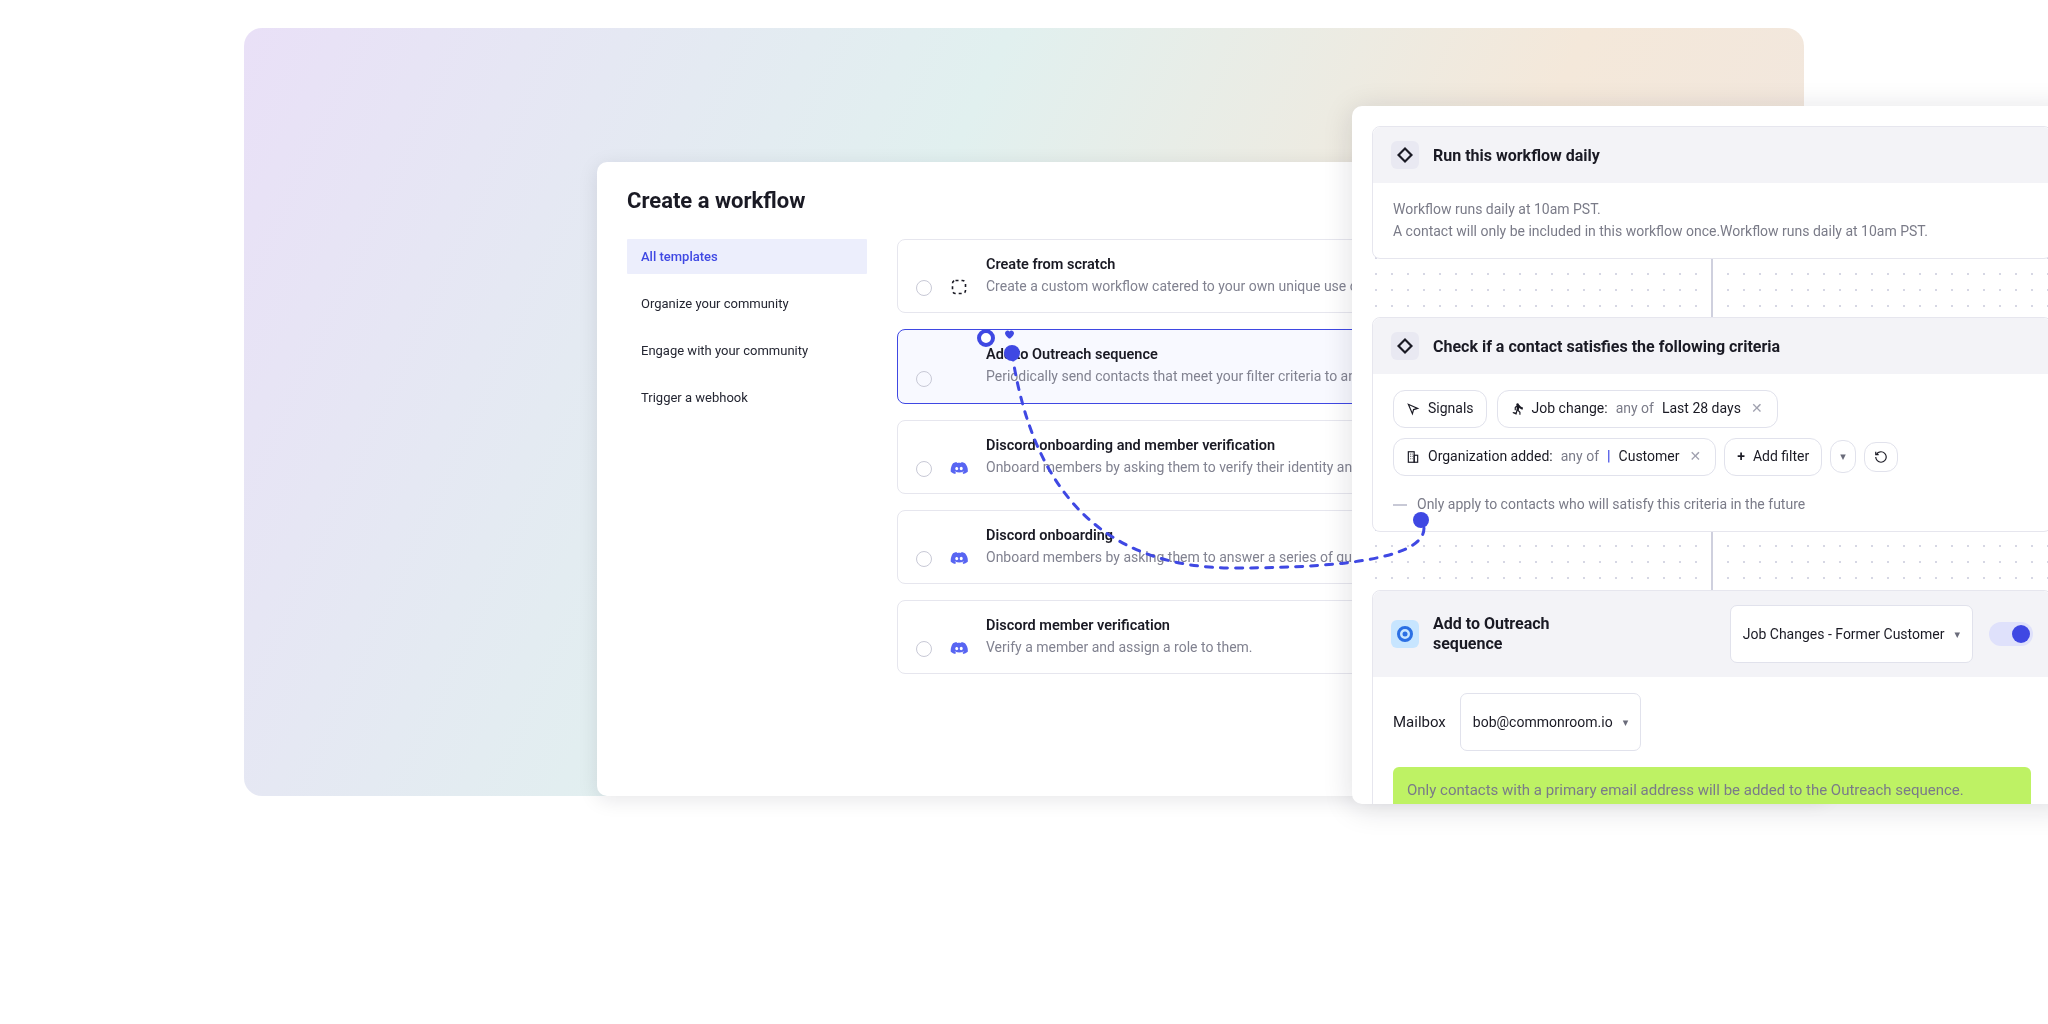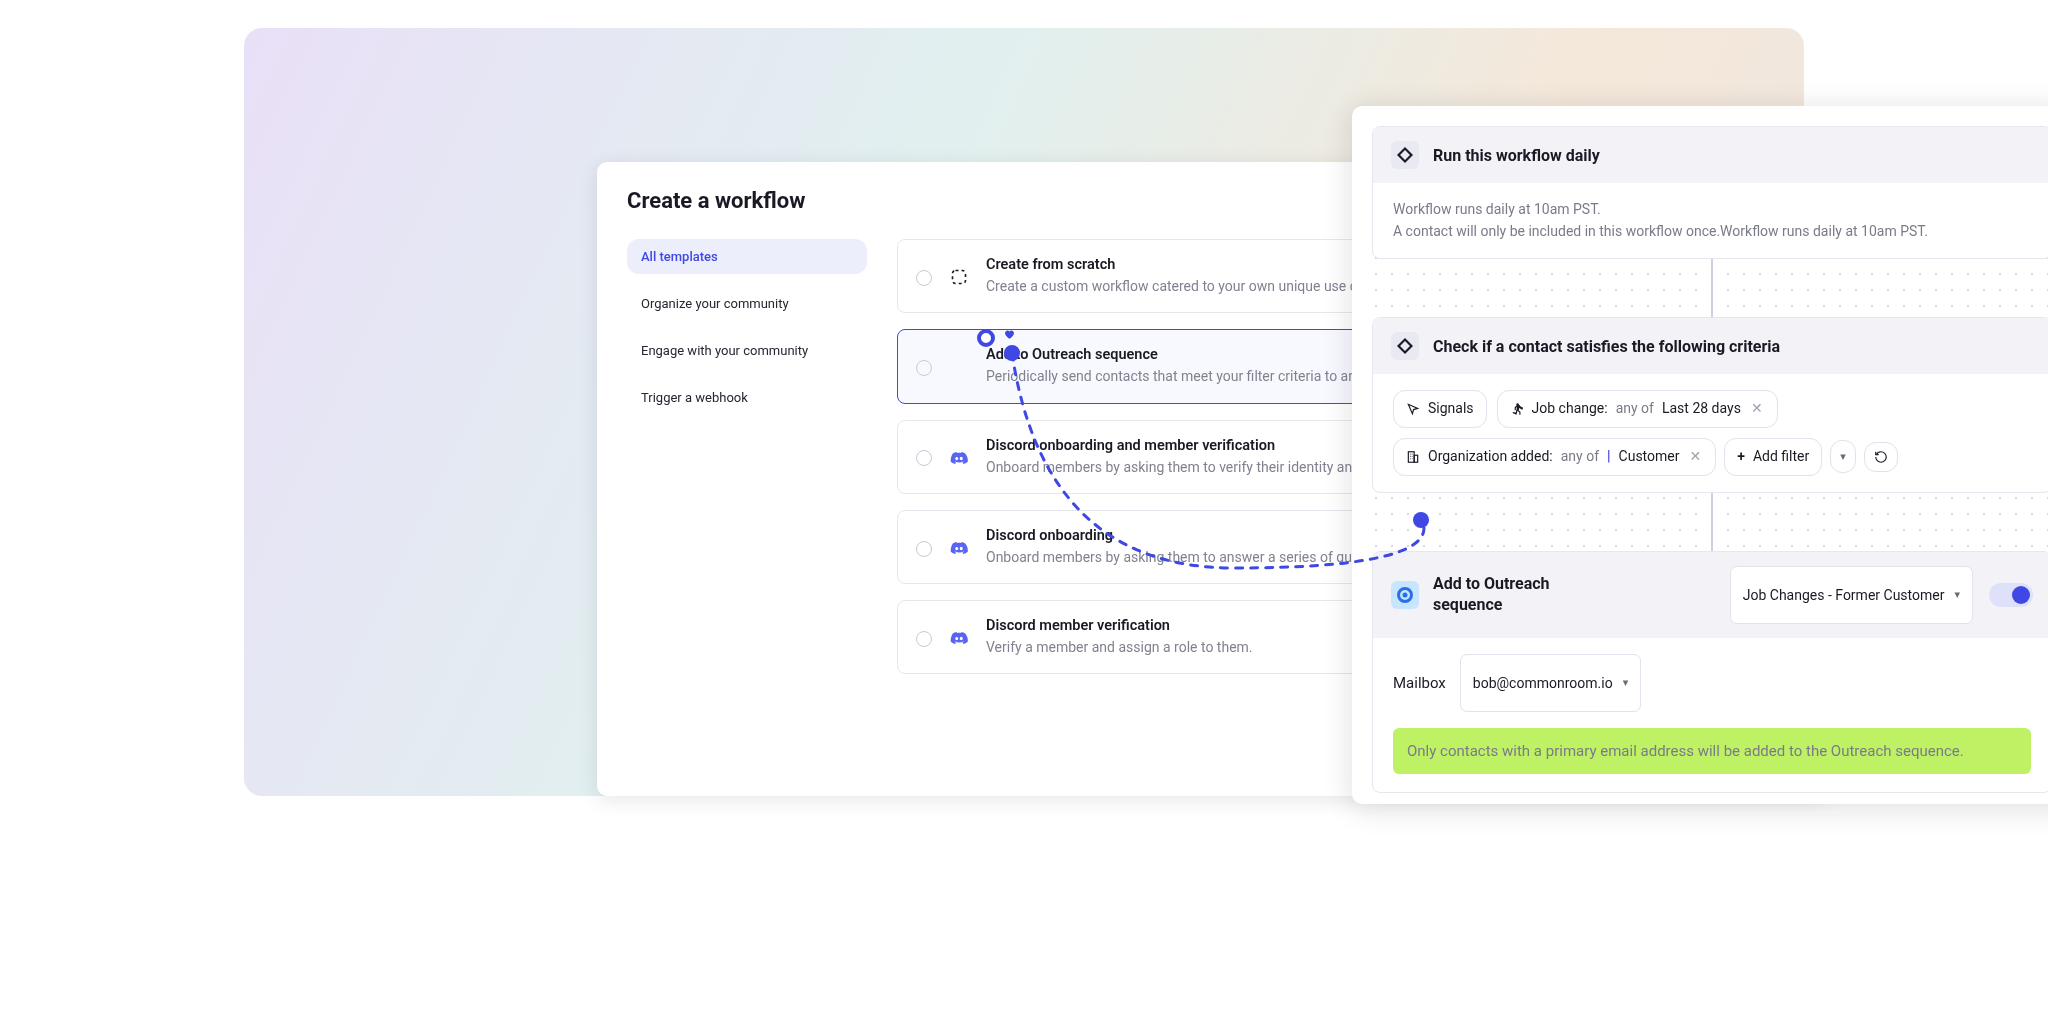--- a/index.html
+++ b/index.html
@@ -26,30 +26,30 @@
     box-shadow: 0 4px 20px rgba(20,20,40,0.10);
     padding: 26px 30px;
     overflow: hidden;
   }
   .wp-title {
     font-size: 22px; font-weight: 700; color: #1a1a24;
   }
   .wp-body { display: flex; margin-top: 26px; gap: 30px; }
   .wp-side { width: 240px; display: flex; flex-direction: column; gap: 12px; }
   .wp-side-item {
-    font-size: 13px; color: #242632; padding: 10px 14px; border-radius: 12px;
+    font-size: 13px; color: #242632; padding: 10px 14px; border-radius: 1px;
     cursor: pointer;
   }
   .wp-side-item.active { background: #eceefc; color: #3f48e3; font-weight: 500; }
   .wp-list { flex: 1; display: flex; flex-direction: column; gap: 16px; }
   .tpl-card {
     border: 1px solid #e6e6ee;
     border-radius: 8px;
     padding: 16px 18px;
-    display: flex; gap: 18px; align-items: center;
+    display: flex; gap: 18px; align-items: flex-end;
     cursor: pointer;
   }
   .tpl-card.selected { border: 1.5px solid #3f48e3; background: #f8f9ff; }
   .tpl-radio {
     width: 16px; height: 16px; border: 1.8px solid #c8c9d6; border-radius: 50%;
     margin-top: 3px; flex-shrink: 0;
   }
   .tpl-icon {
     width: 18px; height: 18px; margin-top: 2px; flex-shrink: 0;
     display: flex; align-items: center; justify-content: center;
@@ -332,20 +332,24 @@
           <span class="chip iconbtn">
               <span class="caret">▾</span>
             </span>
           <span class="chip iconbtn">
             <svg width="14" height="14" viewBox="0 0 24 24" fill="none" stroke="#1a1a24" stroke-width="2">
                 <path d="M3 12a9 9 0 109-9 9 9 0 00-8 5"></path>
                 <path d="M3 3v5h5"></path>
               </svg>
           </span>
         </div>
+        <div class="future-note">
+          <span class="dash"></span>
+          <span>Only apply to contacts who will satisfy this criteria in the future</span>
+        </div>
       </div>
     </div>
 
     <div class="connector"></div>
 
     <div class="step-card">
       <div class="action-head">
         <div class="action-left">
           <span class="outreach-badge">
             <svg width="16" height="16" viewBox="0 0 16 16">

